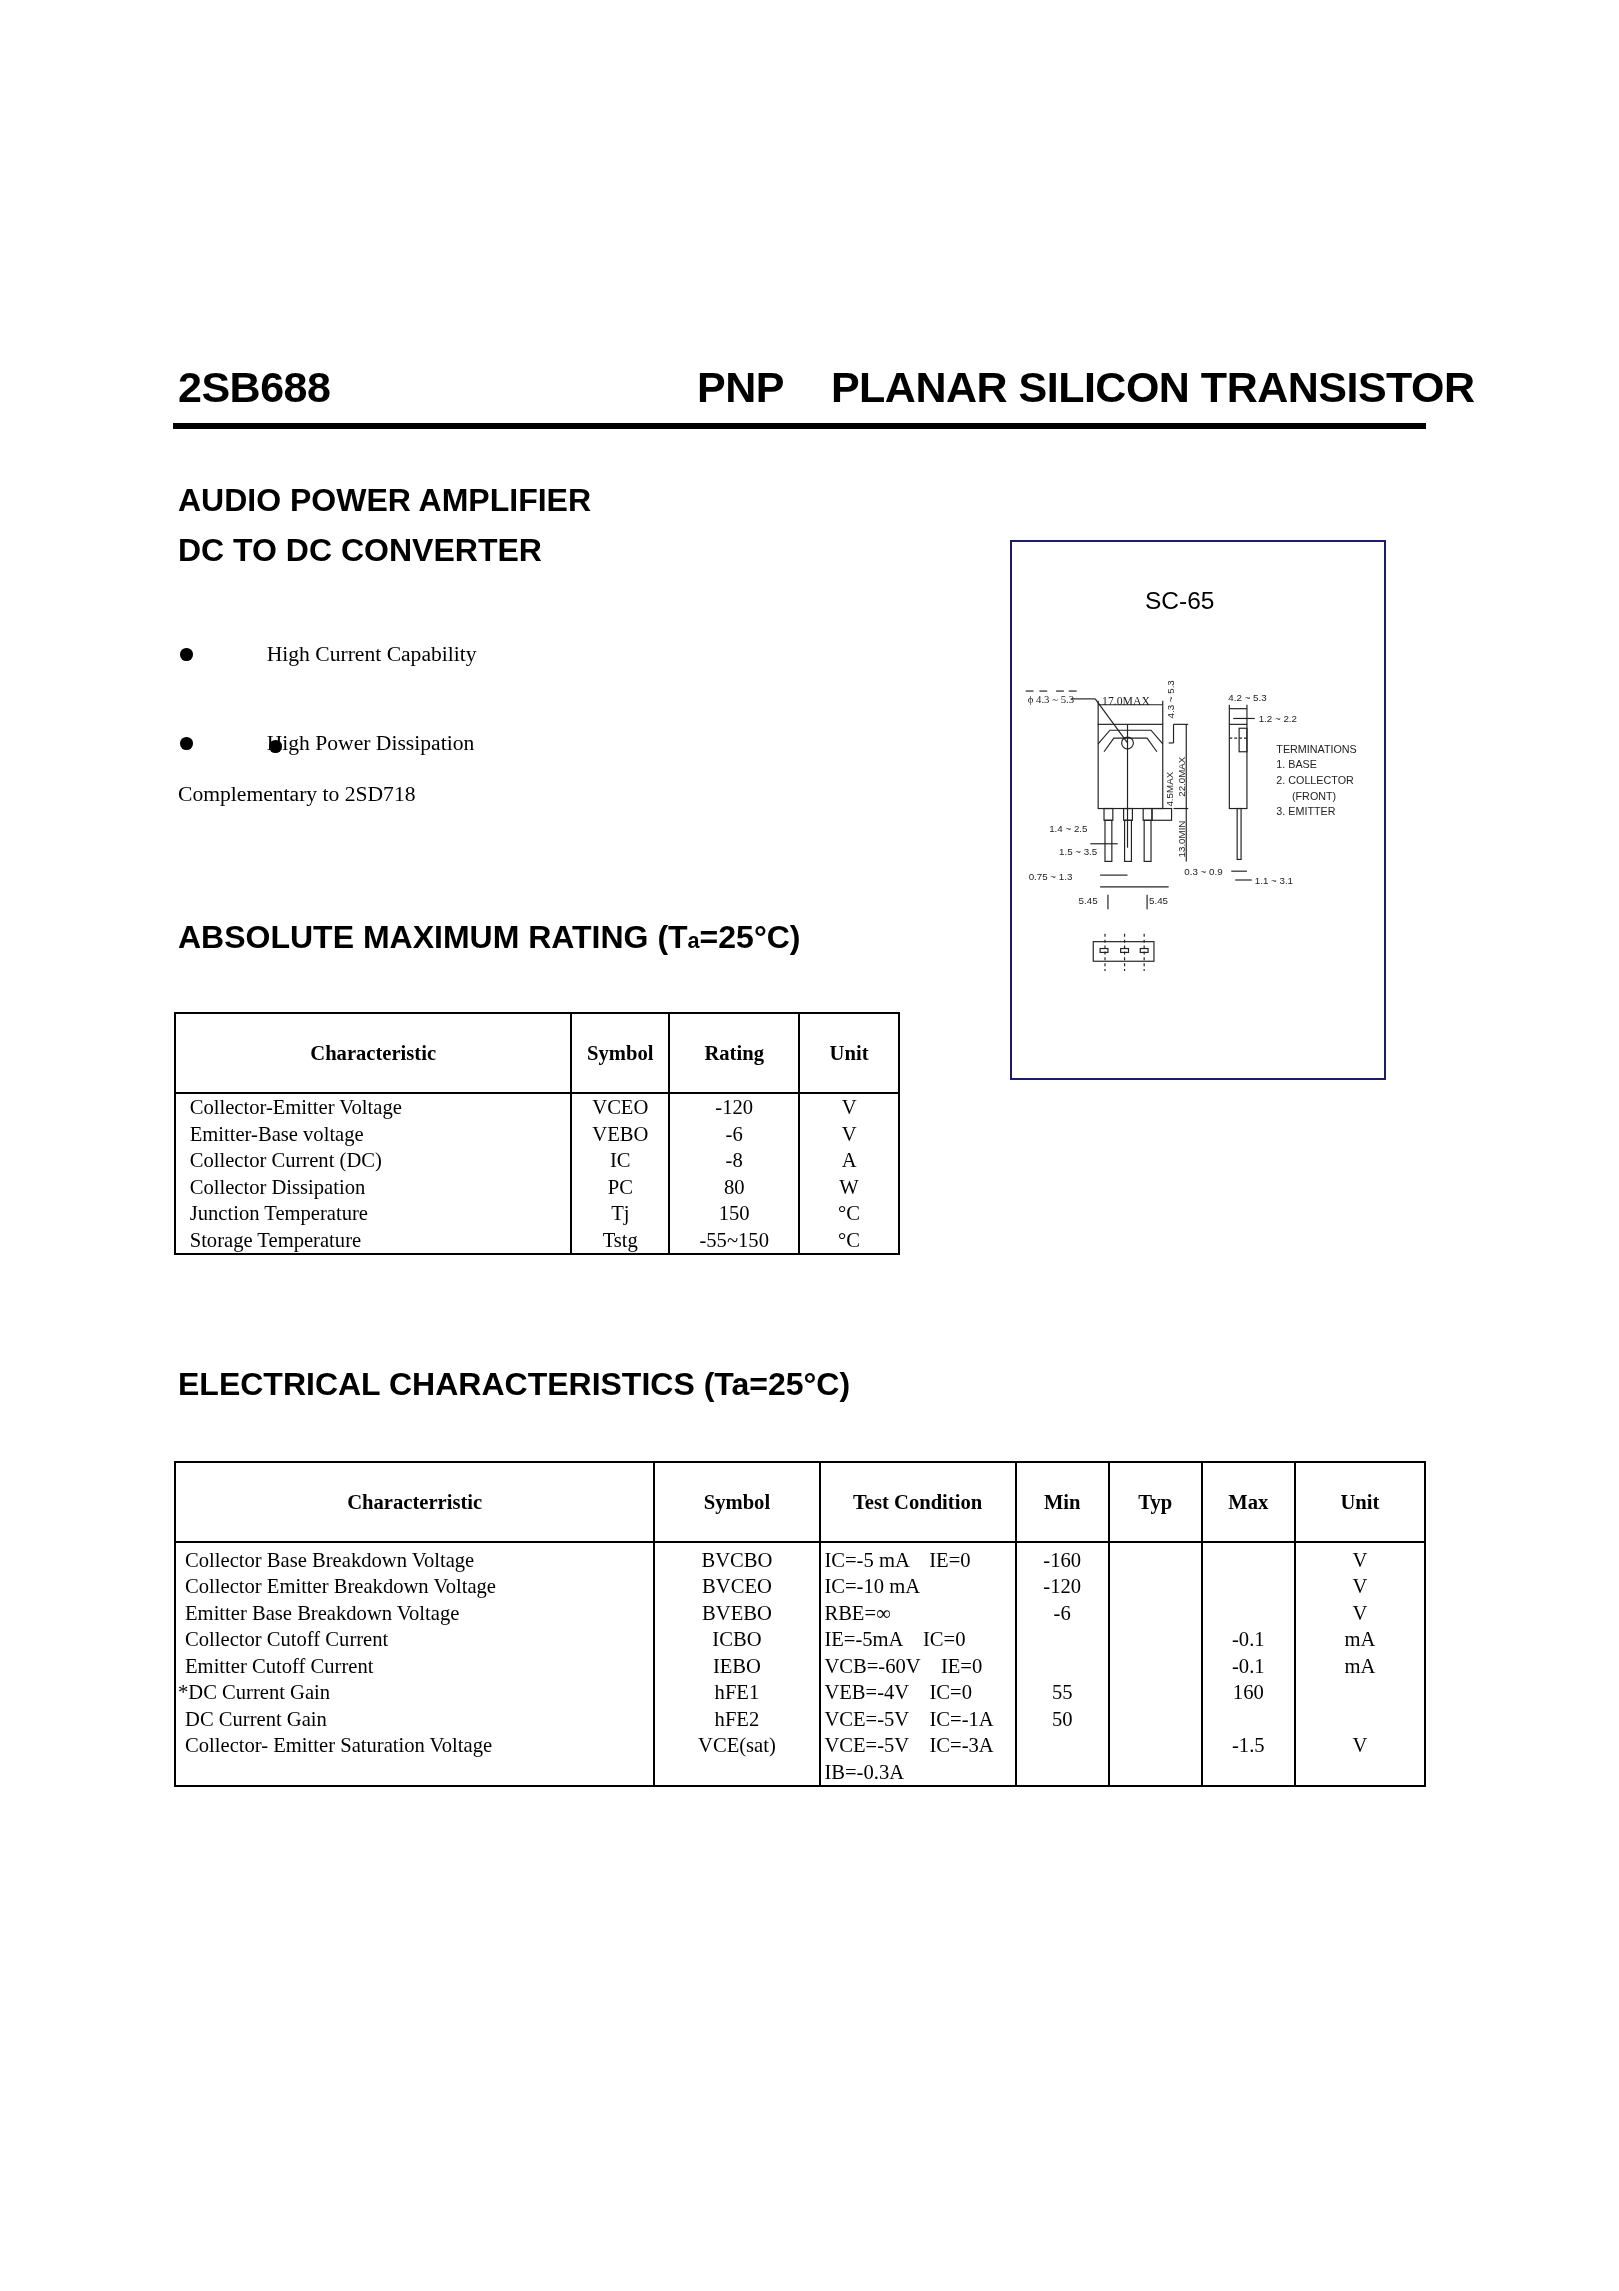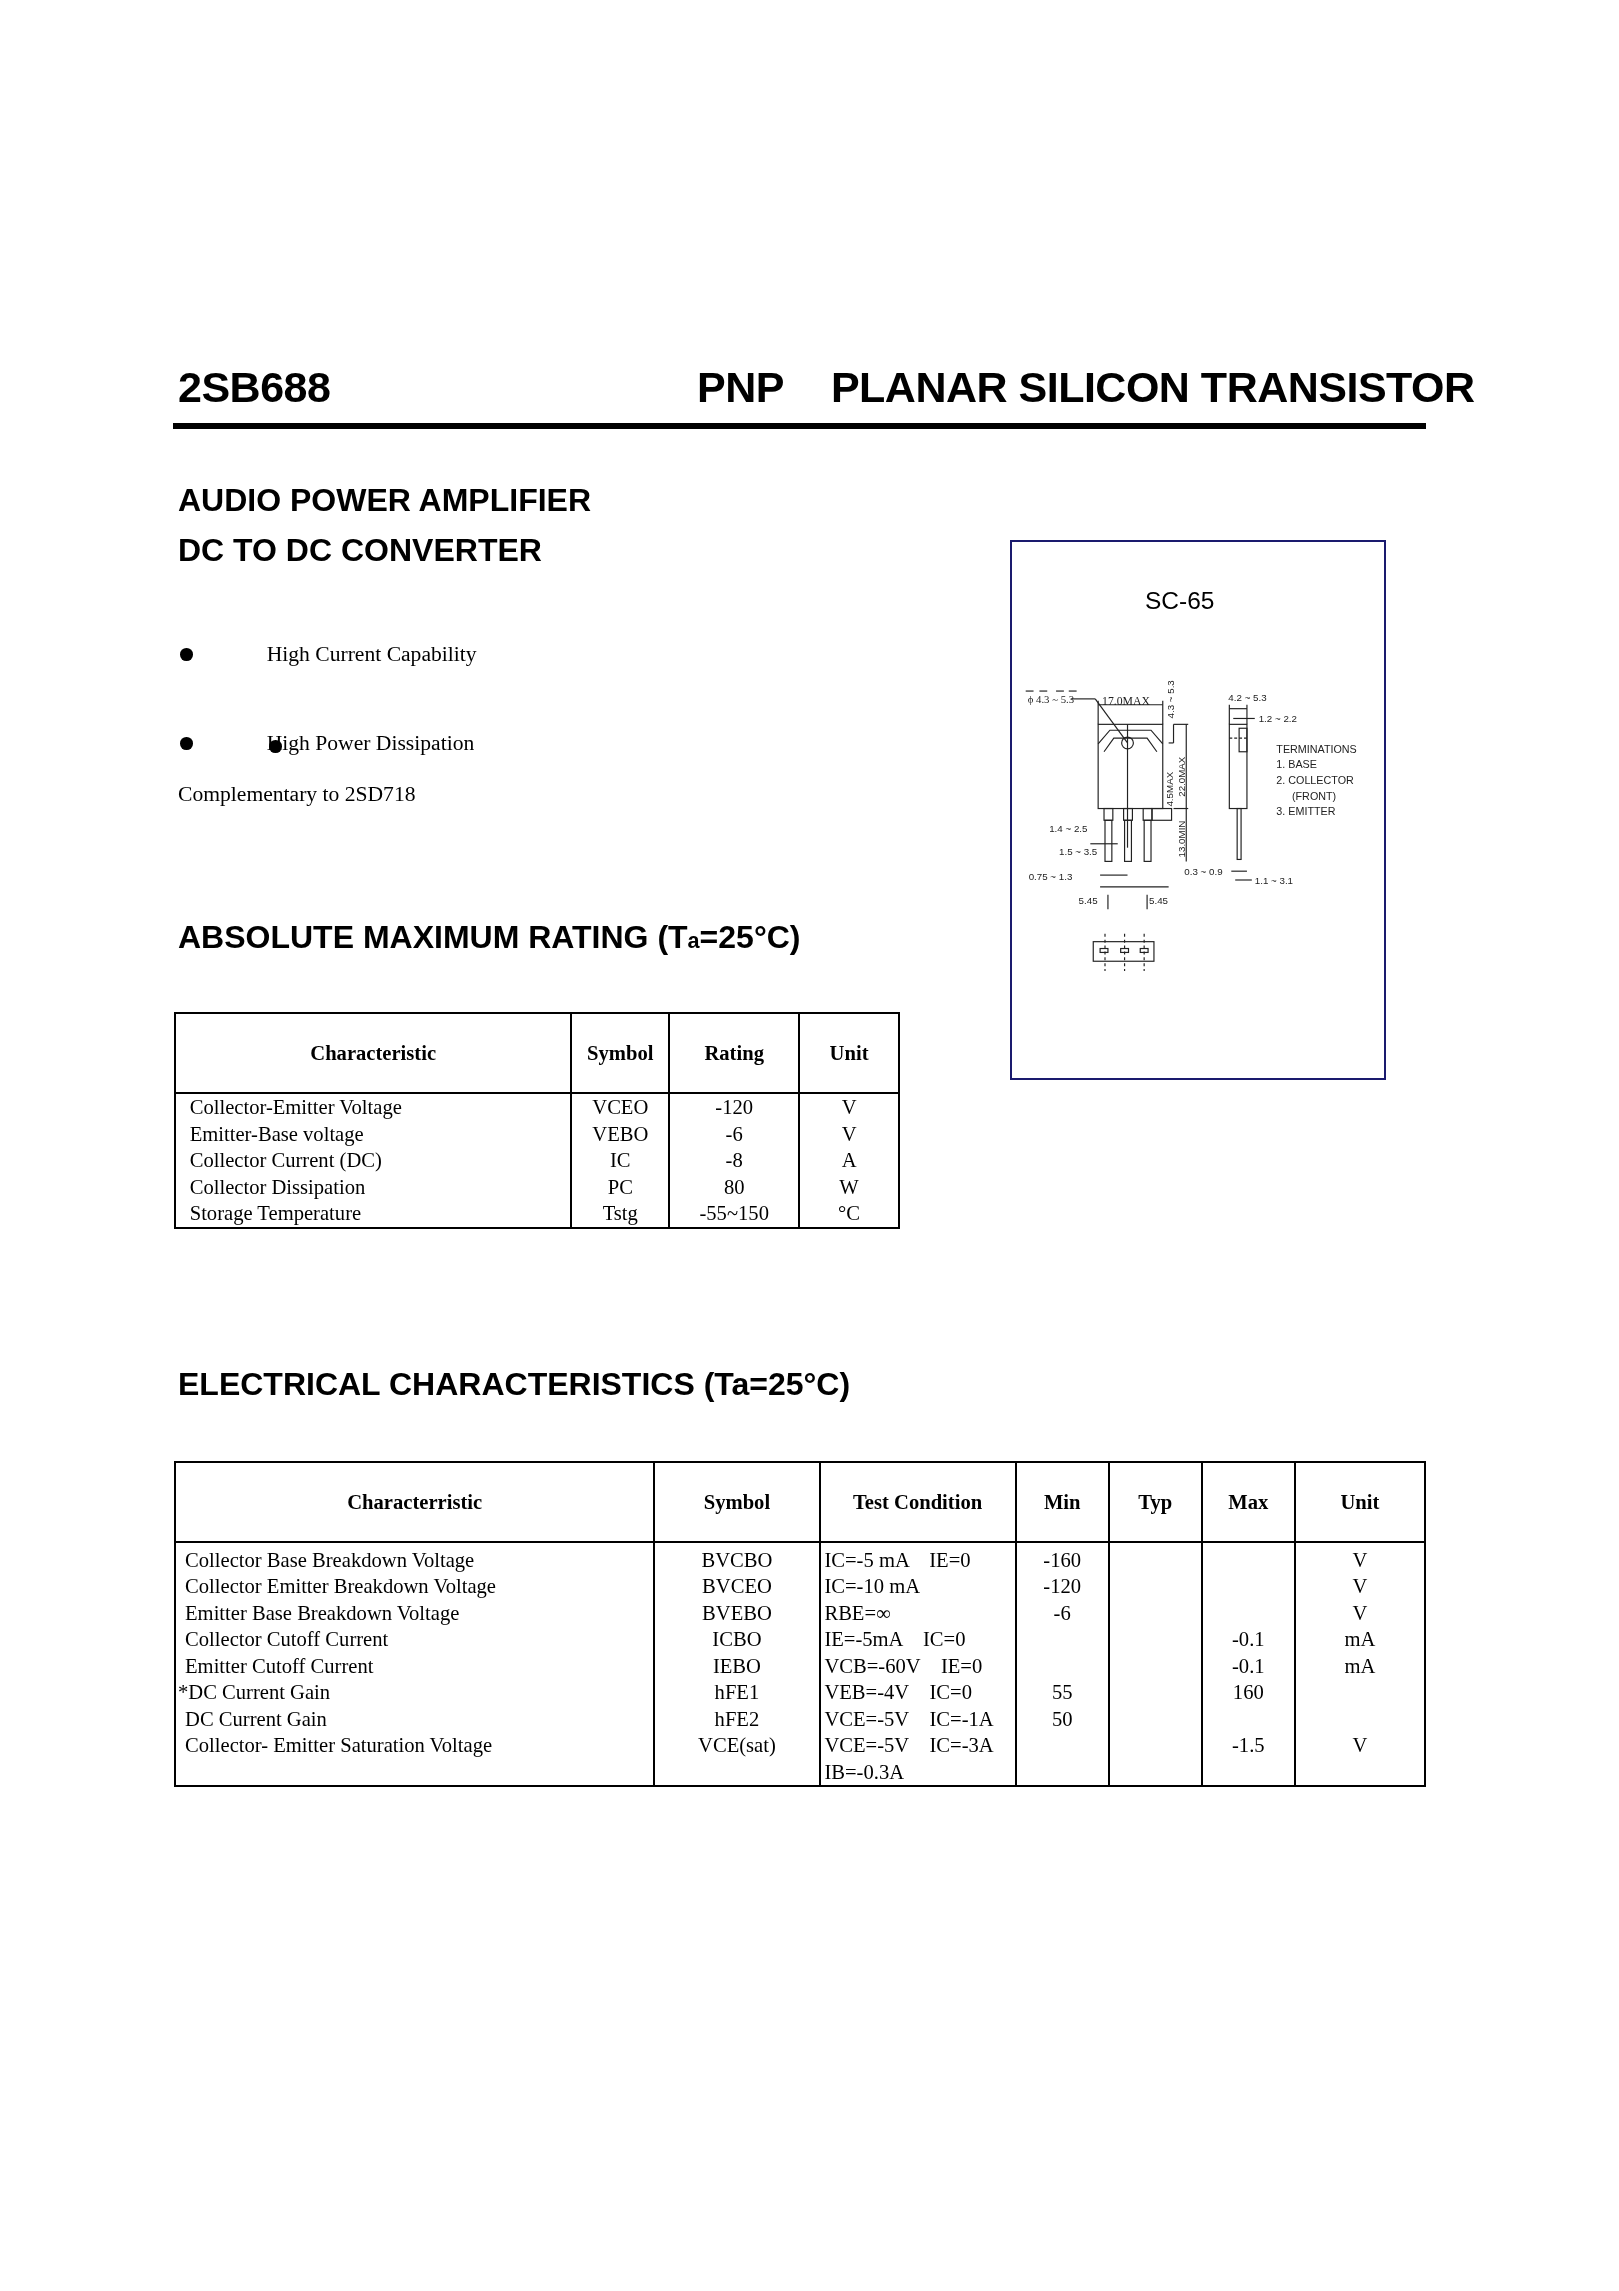--- a/index.html
+++ b/index.html
@@ -173,20 +173,26 @@
       <td class="c">-8</td>
       <td class="c">A</td>
     </tr>
     <tr>
       <td class="l">Collector Dissipation</td>
       <td class="c">PC</td>
       <td class="c">80</td>
       <td class="c">W</td>
     </tr>
     <tr>
+      <td class="l">Junction Temperature</td>
+      <td class="c">Tj</td>
+      <td class="c">150</td>
+      <td class="c">°C</td>
+    </tr>
+    <tr>
       <td class="l">Storage Temperature</td>
       <td class="c">Tstg</td>
       <td class="c">-55~150</td>
       <td class="c">°C</td>
     </tr>
   </tbody>
 </table>
 
 <div class="abs sans-b sec-title" style="top:1366px;">ELECTRICAL CHARACTERISTICS (Ta=25°C)</div>
 

